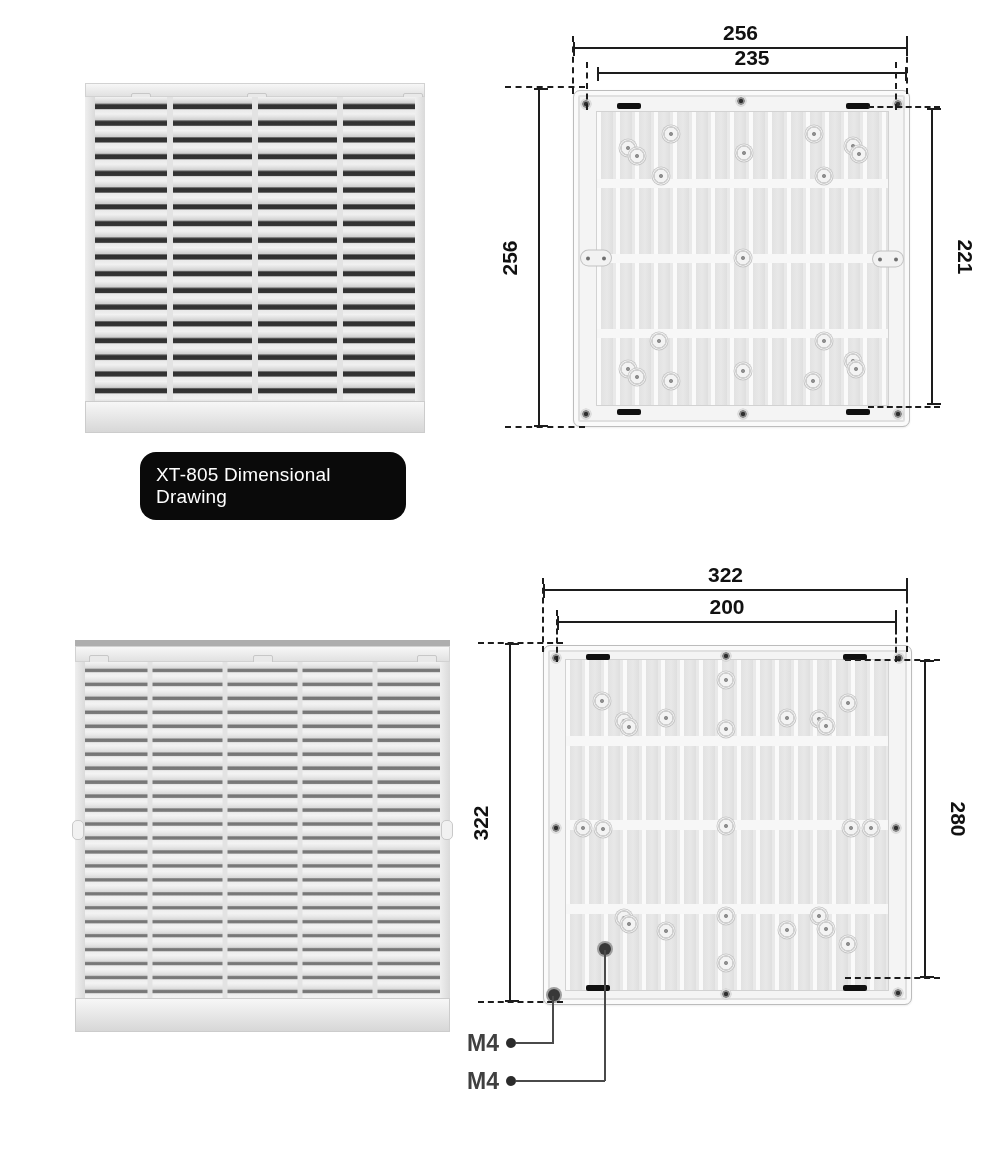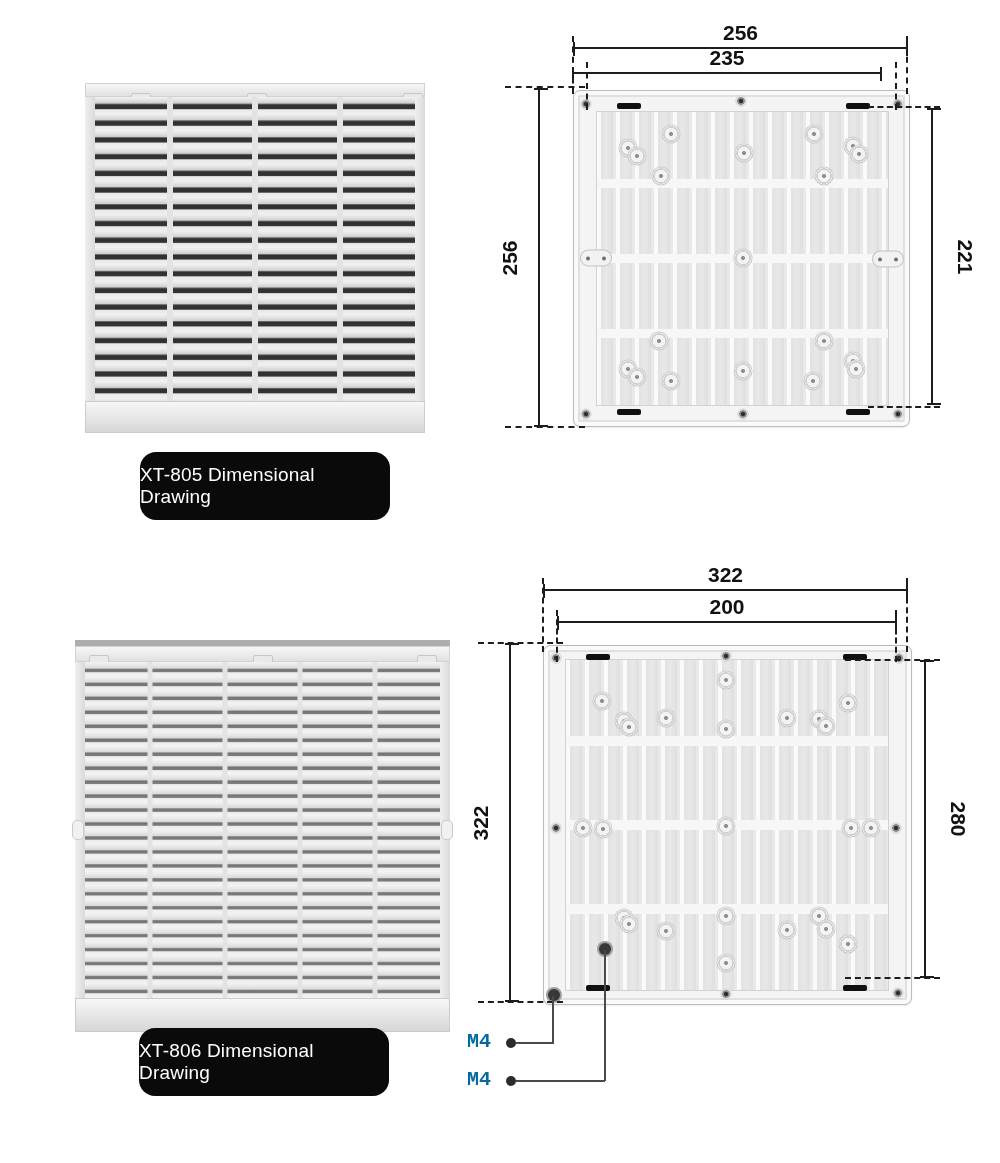--- a/index.html
+++ b/index.html
@@ -71,28 +71,28 @@
   .dim-line-v .tick{position:absolute;left:-6px;width:14px;height:2px;background:#1d1d1d;}
   .t-top{top:0}.t-bottom{bottom:0}
   .dim-label{position:absolute;font-size:21px;font-weight:bold;color:#111;white-space:nowrap;}
   .dim-label.h{left:50%;top:-28px;transform:translateX(-50%);}
   .dim-label.v-left{left:-30px;top:50%;transform:translate(-50%,-50%) rotate(-90deg);}
   .dim-label.v-right{left:32px;top:50%;transform:translate(-50%,-50%) rotate(90deg);}
   .ext-dash-v{position:absolute;width:0;border-left:2px dashed #1d1d1d;}
   .ext-dash-h{position:absolute;height:0;border-top:2px dashed #1d1d1d;}
 
   
-  .callout-label{position:absolute;font-size:20px;font-weight:bold;color:#0369a1;font-family:Liberation Mono, monospace;}
+  .callout-label{position:absolute;font-size:23px;font-weight:bold;color:#404040;}
   .callout-dot{position:absolute;width:10px;height:10px;border-radius:50%;background:#2b2b2b;}
   .leader-h{position:absolute;height:0;border-top:2px solid #4a4a4a;}
   .leader-v{position:absolute;width:0;border-left:2px solid #4a4a4a;}
 
   
   .pill{position:absolute;width:250px;height:68px;border-radius:16px;background:#0a0a0a;
-        display:flex;align-items:center;justify-content:center;}
+        display:flex;align-items:center;justify-content:center;padding-left:16px;}
   .pill span{color:#ffffff;font-size:19px;letter-spacing:.2px;}
 </style>
 </head>
 <body>
 
 <div class="canvas">
 
   <div class="grille" id="g805" style="left:85px;top:83px;width:340px;height:350px;">
     <div class="g-cap" style="top:0;height:14px;"></div>
     <div class="g-tab" style="left:46px;top:10px;"></div>
@@ -143,21 +143,21 @@
         <span class="boss" style="left: 282px; top: 278px;"></span>
       </div>
   </div>
 
   <div class="dim-line-h" style="left:573px;top:47px;width:335px;">
     <span class="tick t-left"></span>
     <span class="tick t-right"></span>
     <span class="dim-label h">256</span>
   </div>
 
-  <div class="dim-line-h" style="left:572px;top:72px;width:310px;">
+  <div class="dim-line-h" style="left:597px;top:72px;width:310px;">
     <span class="tick t-left"></span>
     <span class="tick t-right"></span>
     <span class="dim-label h">235</span>
   </div>
   <div class="ext-dash-v" style="left:572px;top:36px;height:58px;"></div>
   <div class="ext-dash-v" style="left:906px;top:36px;height:58px;"></div>
   <div class="ext-dash-v" style="left:586px;top:62px;height:48px;"></div>
   <div class="ext-dash-v" style="left:895px;top:62px;height:48px;"></div>
 
   <div class="dim-line-v" style="left:538px;top:88px;height:339px;">
@@ -276,17 +276,14 @@
   <div class="callout-label" style="left:467px;top:1030px;">M4</div>
   <div class="callout-dot" style="left:506px;top:1038px;"></div>
   <div class="leader-h" style="left:516px;top:1042px;width:38px;"></div>
   <div class="leader-v" style="left:552px;top:996px;height:47px;"></div>
 
   <div class="callout-label" style="left:467px;top:1068px;">M4</div>
   <div class="callout-dot" style="left:506px;top:1076px;"></div>
   <div class="leader-h" style="left:516px;top:1080px;width:89px;"></div>
   <div class="leader-v" style="left:604px;top:950px;height:131px;"></div>
 
-  <div class="pill" style="left:139px;top:1028px;">
-    <span>XT-806 Dimensional Drawing</span>
-  </div>
 
 </div>
 
 </body></html>

